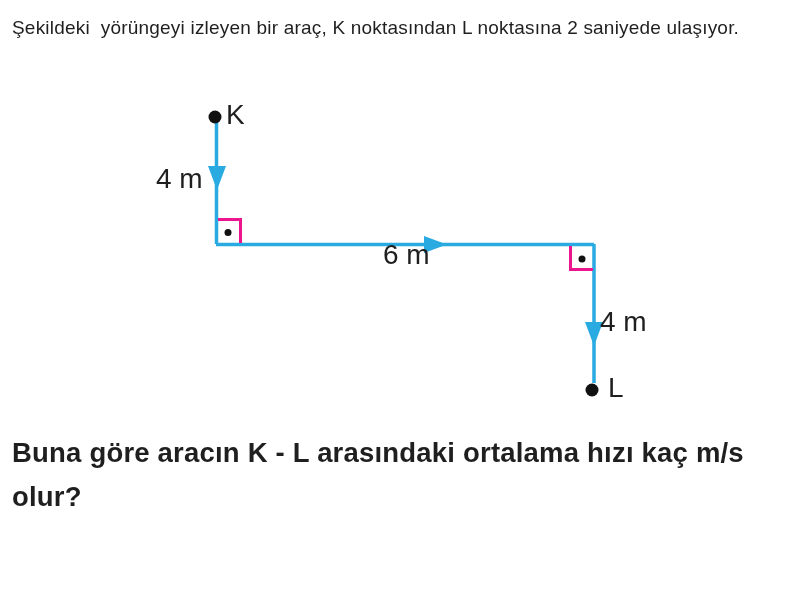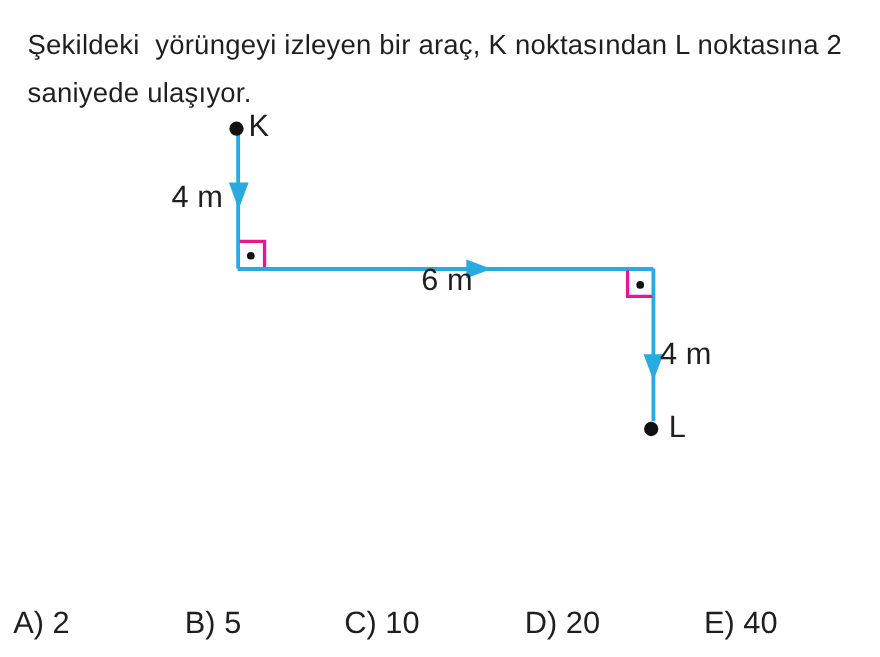--- a/index.html
+++ b/index.html
@@ -14,22 +14,22 @@
     background: #ffffff;
     font-family: "Liberation Sans", sans-serif;
     color: var(--color-text, #1f1f1f);
     overflow: hidden;
   }
   .intro {
     position: absolute;
     left: 12px;
     top: 6px;
     width: 770px;
-    margin: 13px;
-    font-size: 25px;
+    margin: 0;
+    font-size: 19px;
     line-height: 44px;
     letter-spacing: 0.2px;
     white-space: pre-wrap;
     color: var(--color-text, #1f1f1f);
   }
   .diagram {
     position: absolute;
     left: 0;
     top: 0;
     width: 800px;
@@ -138,22 +138,16 @@
       <circle class="endpoint-dot" cx="592" cy="390" r="6.5"></circle>
     </svg>
 
     <span class="diagram-label label-k">K</span>
     <span class="diagram-label label-4m-1">4 m</span>
     <span class="diagram-label label-6m">6 m</span>
     <span class="diagram-label label-4m-2">4 m</span>
     <span class="diagram-label label-l">L</span>
   </div>
 
+  <p class="prompt">Buna göre aracın K - L arasındaki ortalama hızı kaç m/s olur?</p>
 
-  <div class="options">
-    <span class="option option-a">A) 2</span>
-    <span class="option option-b">B) 5</span>
-    <span class="option option-c">C) 10</span>
-    <span class="option option-d">D) 20</span>
-    <span class="option option-e">E) 40</span>
-  </div>
 
 </div>
 
 </body></html>

